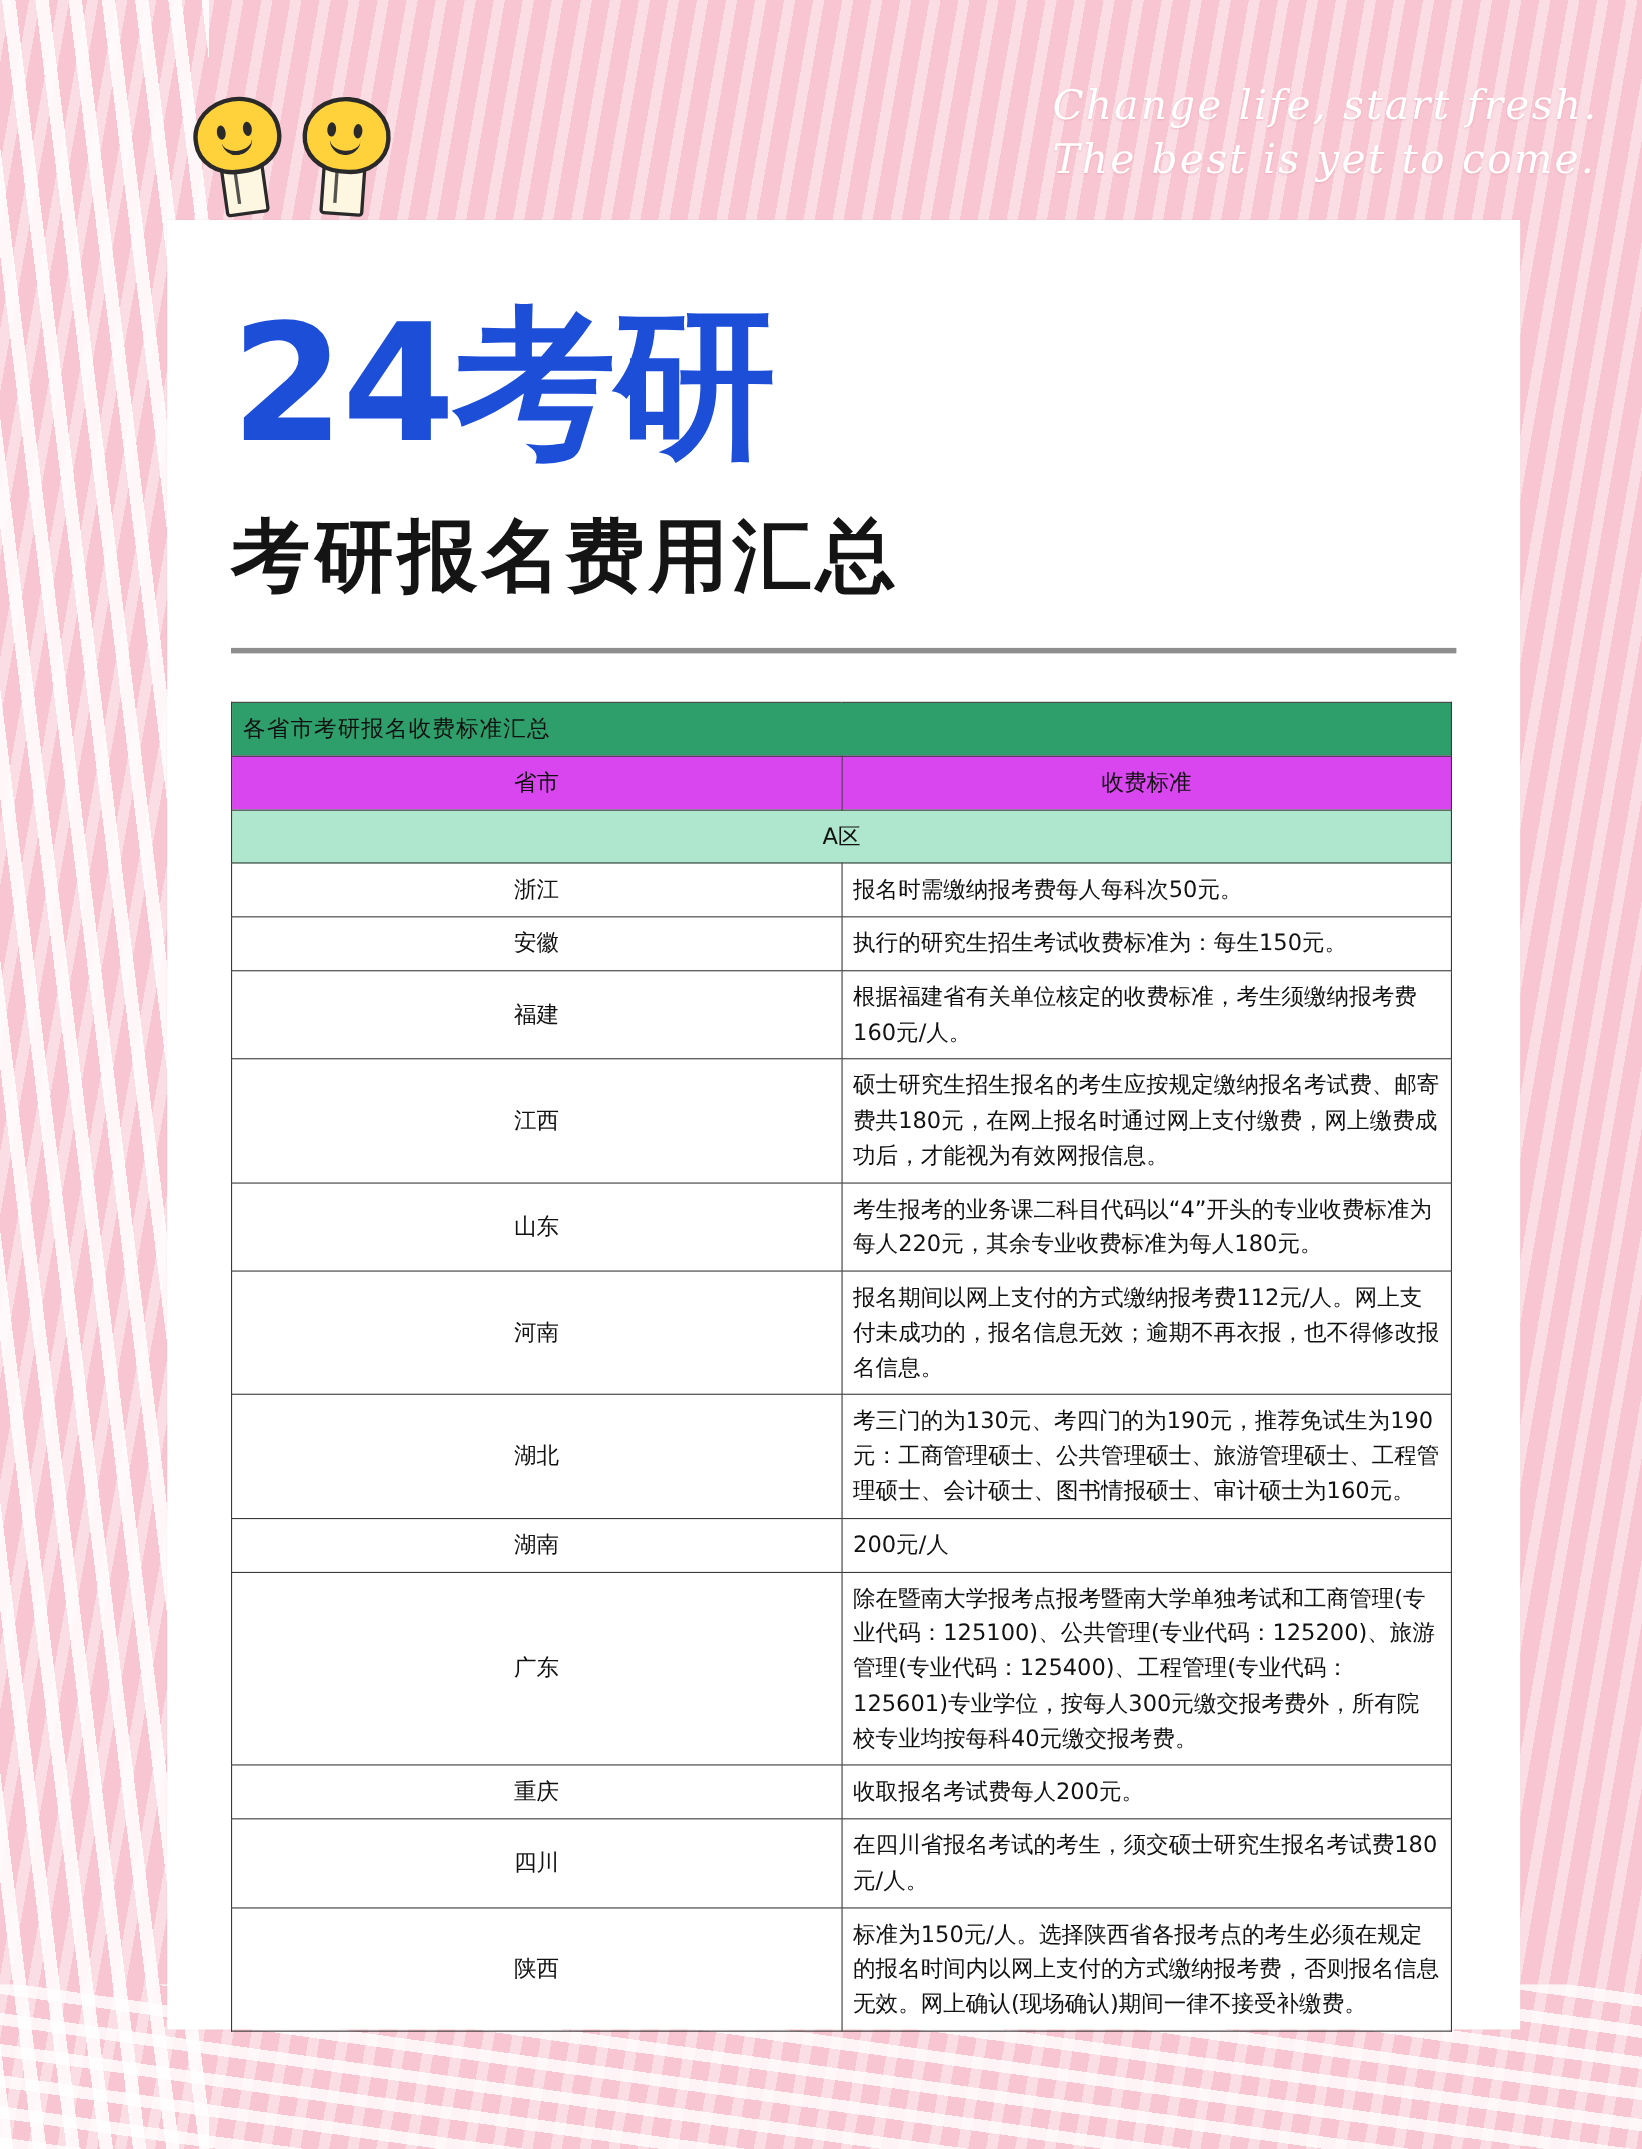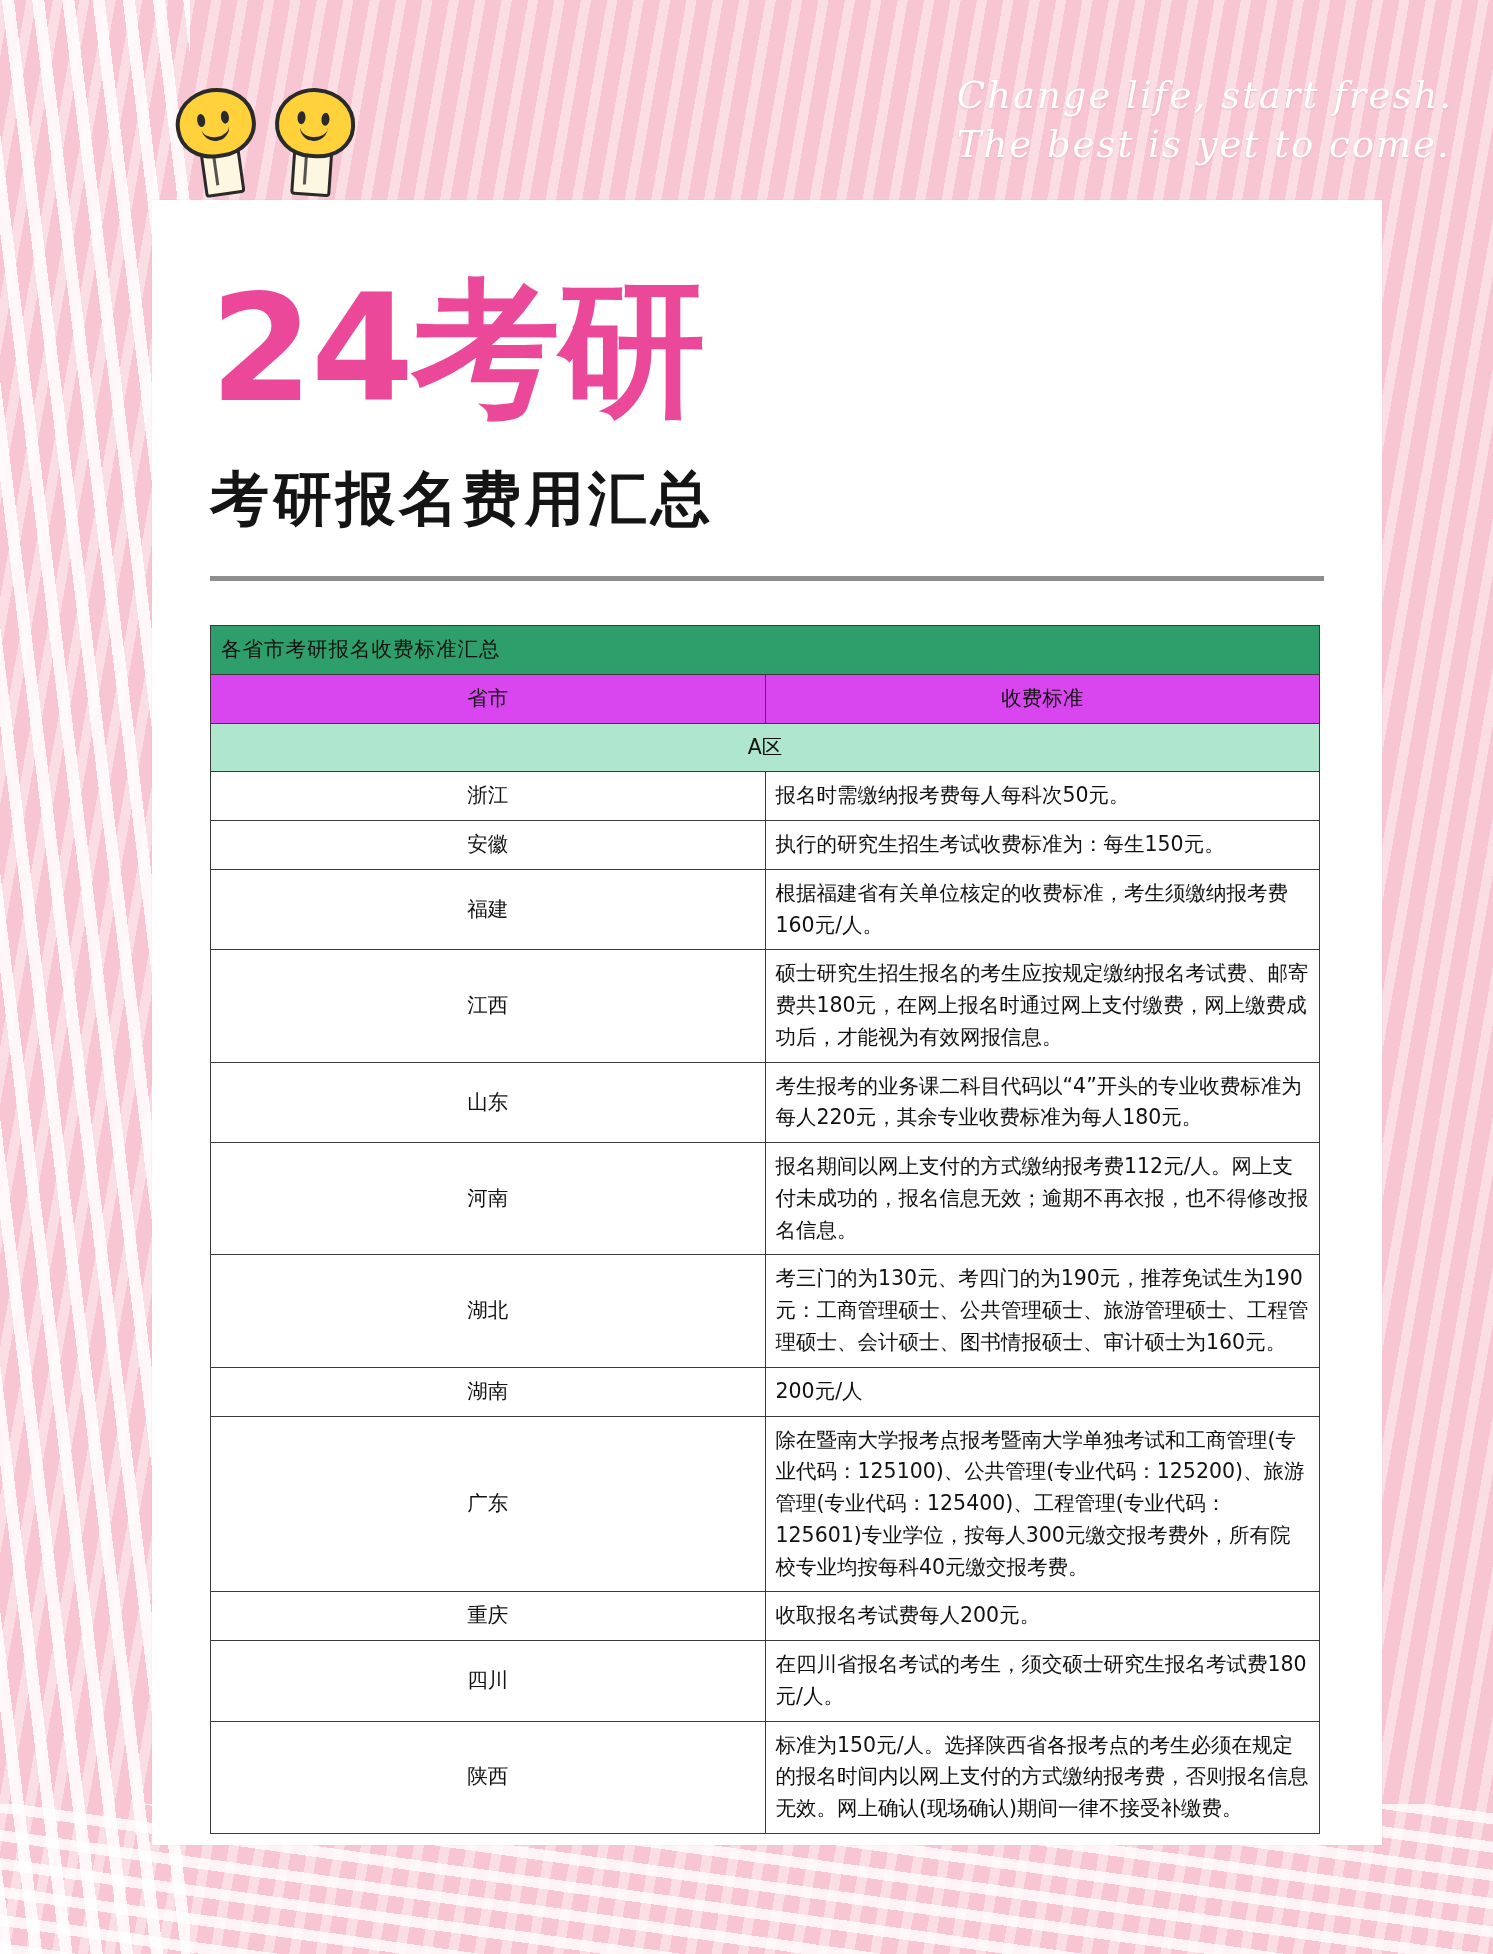--- a/index.html
+++ b/index.html
@@ -150,28 +150,28 @@
   }
 
   .title-block {
     padding: 75px 0 0 58px;
   }
   .title-main {
     font-family: "DejaVu Sans", sans-serif;
     font-weight: 700;
     font-size: 148px;
     line-height: 1;
-    color: #ec4899;
+    color: #1d4ed8;
     letter-spacing: -2px;
   }
   .title-sub {
     margin-top: 46px;
     font-family: "DejaVu Sans", sans-serif;
     font-weight: 700;
-    font-size: 59px;
+    font-size: 72px;
     line-height: 1;
     color: #141414;
     letter-spacing: 4px;
   }
   .rule {
     margin: 48px 58px 0 58px;
     height: 5px;
     background: #8e8e8e;
   }
 

